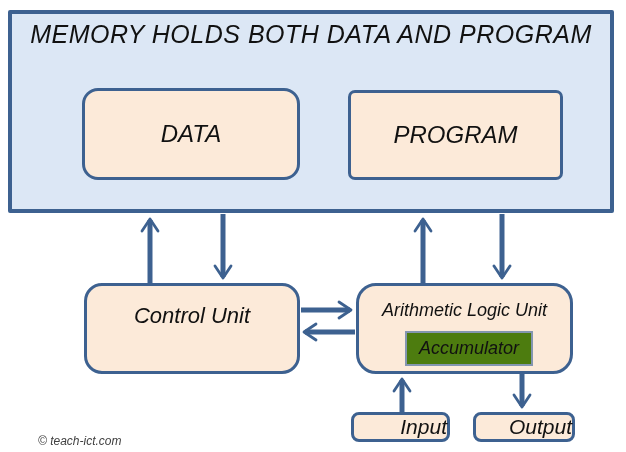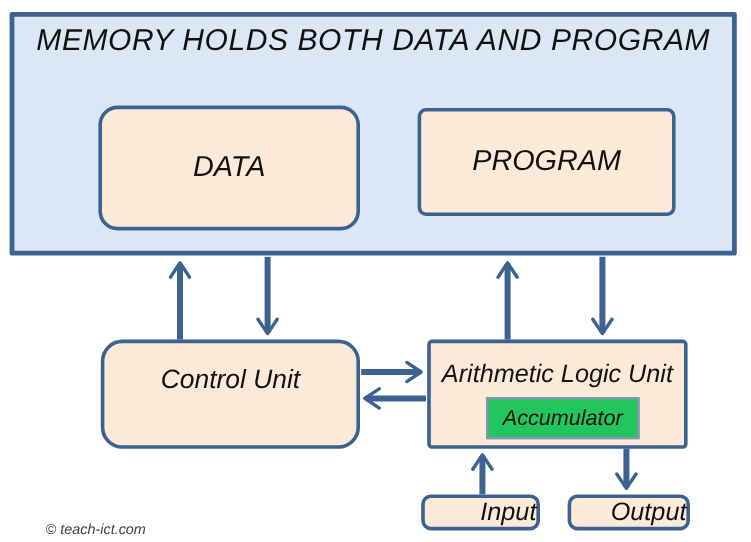--- a/index.html
+++ b/index.html
@@ -39,50 +39,50 @@
   .peach {
     background: #fcead9;
     border: 3px solid #3d6190;
     display: flex;
     align-items: center;
     justify-content: center;
     color: #111111;
   }
   .data-box {
     left: 82px; top: 88px;
-    width: 218px; height: 104px;
+    width: 218px; height: 92px;
     border-radius: 16px;
     font-size: 24px;
   }
   .program-box {
     left: 348px; top: 90px;
     width: 215px; height: 90px;
     border-radius: 7px;
     font-size: 24px;
   }
   .cu-box {
     left: 84px; top: 283px;
     width: 216px; height: 91px;
     border-radius: 18px;
     font-size: 22px;
     align-items: flex-start;
     padding-top: 17px;
   }
   .alu-box {
     left: 356px; top: 283px;
     width: 217px; height: 91px;
-    border-radius: 4px;
-    font-size: 21px;
+    border-radius: 20px;
+    font-size: 18px;
     align-items: flex-start;
     padding-top: 14px;
   }
   .accumulator-box {
     left: 405px; top: 331px;
     width: 128px; height: 35px;
-    background: #22c55e;
+    background: #4d7c0f;
     border: 2px solid #8496b0;
     display: flex;
     align-items: center;
     justify-content: center;
     font-size: 18px;
     color: #111111;
     text-align: right;
   }
   .io-box {
     height: 30px;

